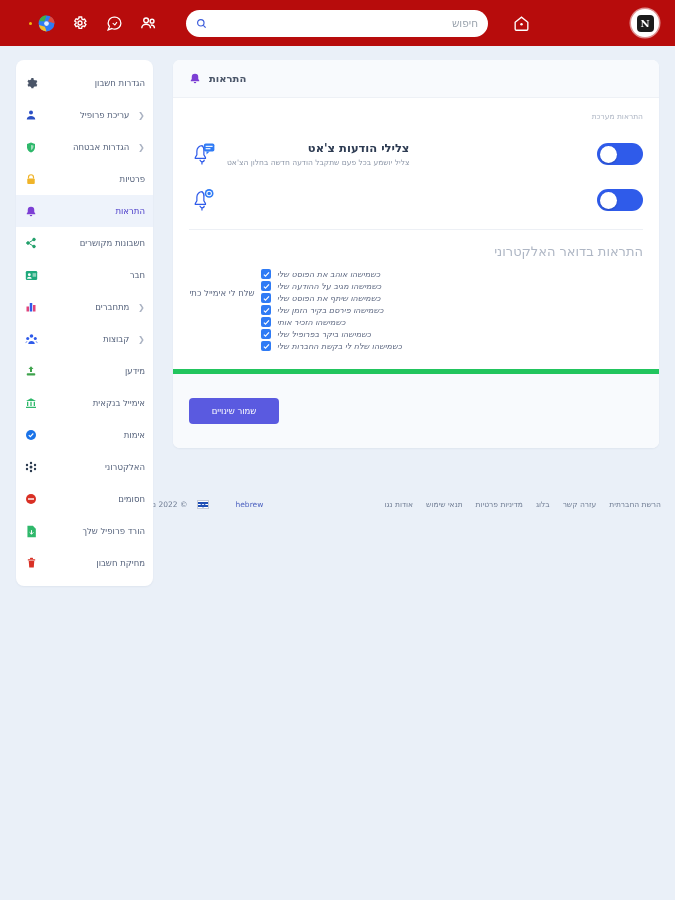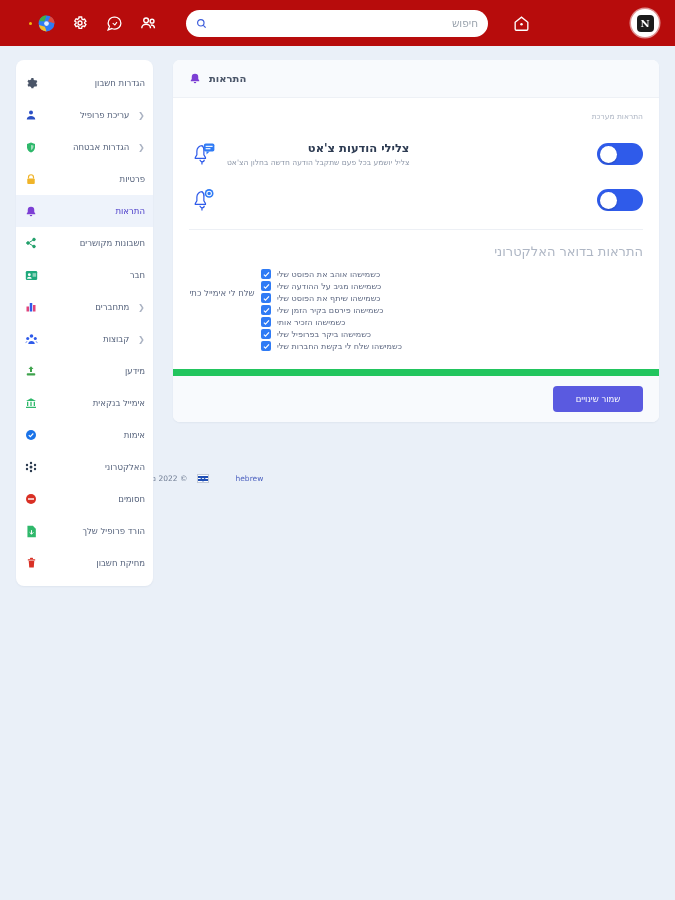--- a/index.html
+++ b/index.html
@@ -244,29 +244,29 @@
     width: 10px; height: 10px;
     border-radius: 2px;
     background: #2f7bf5;
     display: flex; align-items: center; justify-content: center;
     flex-shrink: 0;
   }
   .cbox svg { display: block; }
   .check-label {
     font-size: 8px; color: #5c6780;
     white-space: nowrap;
+    font-style: italic;
   }
 
   .card-foot {
     background: #f8fafd;
-    border-top: 7px solid #22c55e;
-    padding: 10px 16px;
-    display: flex;
-    flex-direction: row-reverse;
-    justify-content: flex-end;
+    border-top: 5px solid #22c55e;
+    padding: 24px 16px;
+    display: flex;
+    flex-direction: row-reverse;
   }
   .save-btn {
     background: #5a5ae0;
     color: #fff;
     border: none;
     border-radius: 4px;
     padding: 8px 16px;
     font-size: 8.5px;
     font-family: "DejaVu Sans", "Liberation Sans", sans-serif;
     cursor: pointer;
@@ -699,16 +699,24 @@
     <div class="footer" style="width:643px; margin-right:-20px;">
       <div class="foot-right">
         <span class="foot-copy">© 2022 נגו - הרשת החברתית של ישראל</span>
         <span class="lang-pick">
           <span class="flag">
               <span></span>
             </span>
           <span class="lang-name">hebrew</span>
         </span>
       </div>
+      <div class="foot-links">
+        <a>אודות נגו</a>
+        <a>תנאי שימוש</a>
+        <a>מדיניות פרטיות</a>
+        <a>בלוג</a>
+        <a>עזרה קשר</a>
+        <a>הרשת החברתית</a>
+      </div>
     </div>
 
   </div>
 </div>
 
 </body></html>

